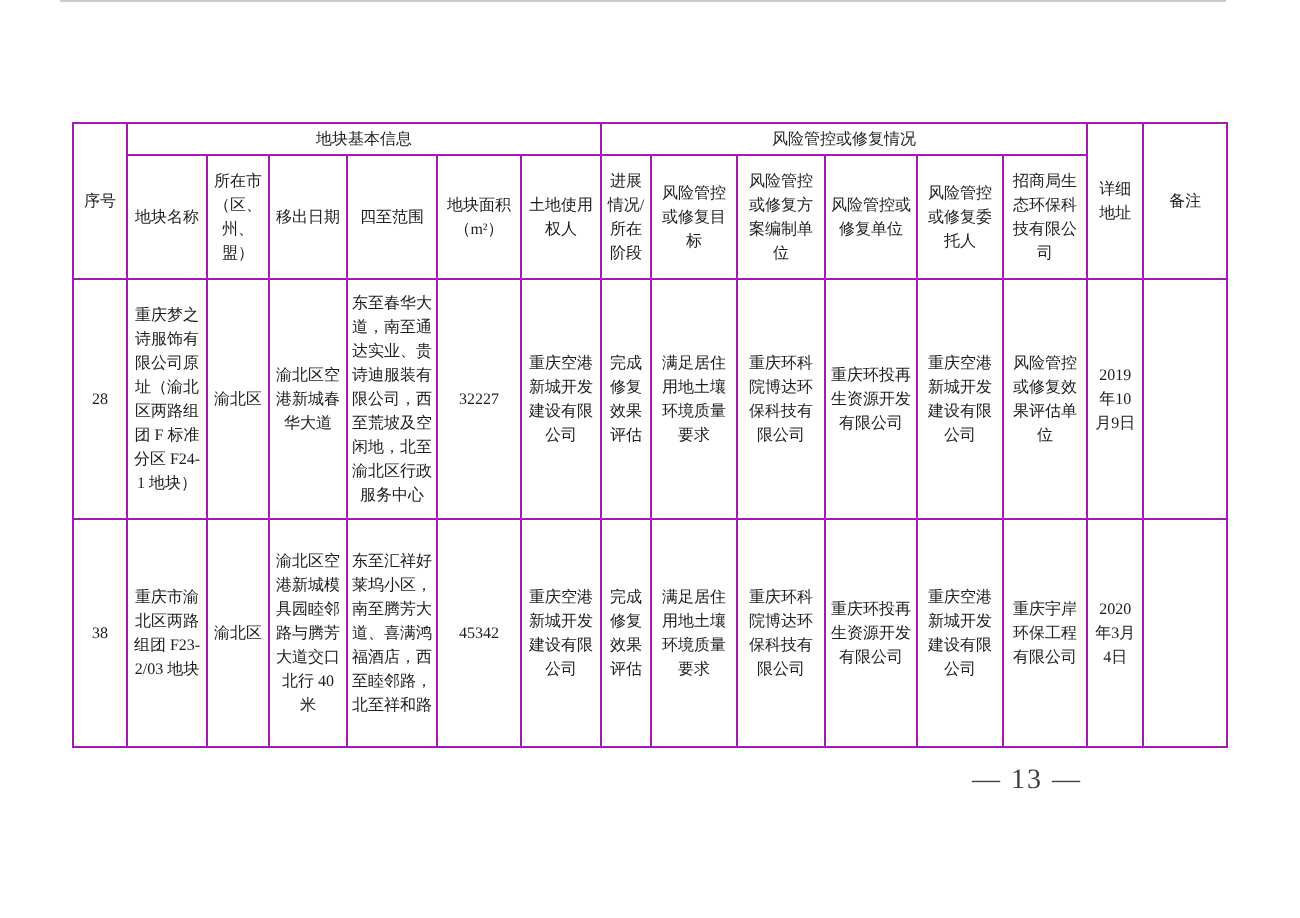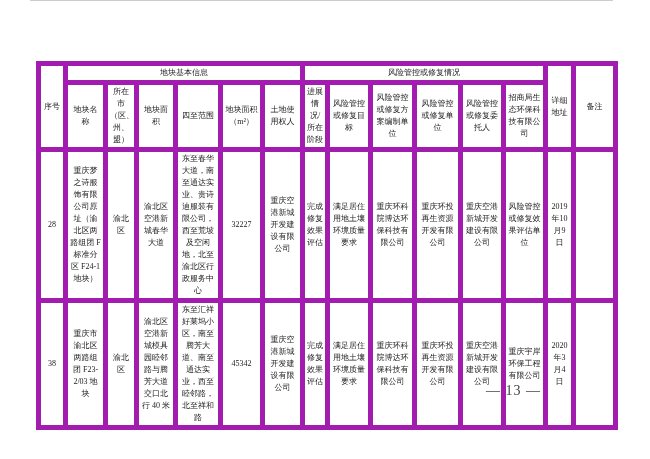--- a/index.html
+++ b/index.html
@@ -21,21 +21,21 @@
     background: #cccccc;
   }
   table.doc-table {
     position: absolute;
     left: 36px; top: 61px;
     width: 577px;
     border-collapse: collapse;
     table-layout: fixed;
   }
   .doc-table th, .doc-table td {
-    border: 5px solid #a21caf;
+    border: 1px solid #a21caf;
     font-weight: normal;
     font-size: 8px;
     line-height: 12px;
     text-align: center;
     vertical-align: middle;
     padding: 1px 2px;
     word-break: break-all;
     overflow: hidden;
   }
   .doc-table thead tr.h1 th { height: 16px; }
@@ -78,21 +78,21 @@
       <tr class="h1">
         <th rowspan="2">序号</th>
         <th colspan="6">地块基本信息</th>
         <th colspan="6">风险管控或修复情况</th>
         <th rowspan="2">详细地址</th>
         <th rowspan="2">备注</th>
       </tr>
       <tr class="h2">
         <th>地块名称</th>
         <th>所在市（区、州、盟）</th>
-        <th>地块面积</th>
+        <th>移出日期</th>
         <th>四至范围</th>
         <th>地块面积（m²）</th>
         <th>土地使用权人</th>
         <th>进展情况/所在阶段</th>
         <th>风险管控或修复目标</th>
         <th>风险管控或修复方案编制单位</th>
         <th>风险管控或修复单位</th>
         <th>风险管控或修复委托人</th>
         <th>招商局生态环保科技有限公司</th>
       </tr>
@@ -113,21 +113,21 @@
         <td>重庆空港新城开发建设有限公司</td>
         <td>风险管控或修复效果评估单位</td>
         <td>2019年10月9日</td>
         <td></td>
       </tr>
       <tr class="r1">
         <td>38</td>
         <td>重庆市渝北区两路组团 F23-2/03 地块</td>
         <td>渝北区</td>
         <td>渝北区空港新城模具园睦邻路与腾芳大道交口北行 40 米</td>
-        <td>东至汇祥好莱坞小区，南至腾芳大道、南至通达实业，西至睦邻路，北至祥和路</td>
+        <td>东至汇祥好莱坞小区，南至腾芳大道、喜满鸿福酒店，西至睦邻路，北至祥和路</td>
         <td>45342</td>
         <td>重庆空港新城开发建设有限公司</td>
         <td>完成修复效果评估</td>
         <td>满足居住用地土壤环境质量要求</td>
         <td>重庆环科院博达环保科技有限公司</td>
         <td>重庆环投再生资源开发有限公司</td>
         <td>重庆空港新城开发建设有限公司</td>
         <td>重庆宇岸环保工程有限公司</td>
         <td>2020年3月4日</td>
         <td></td>

